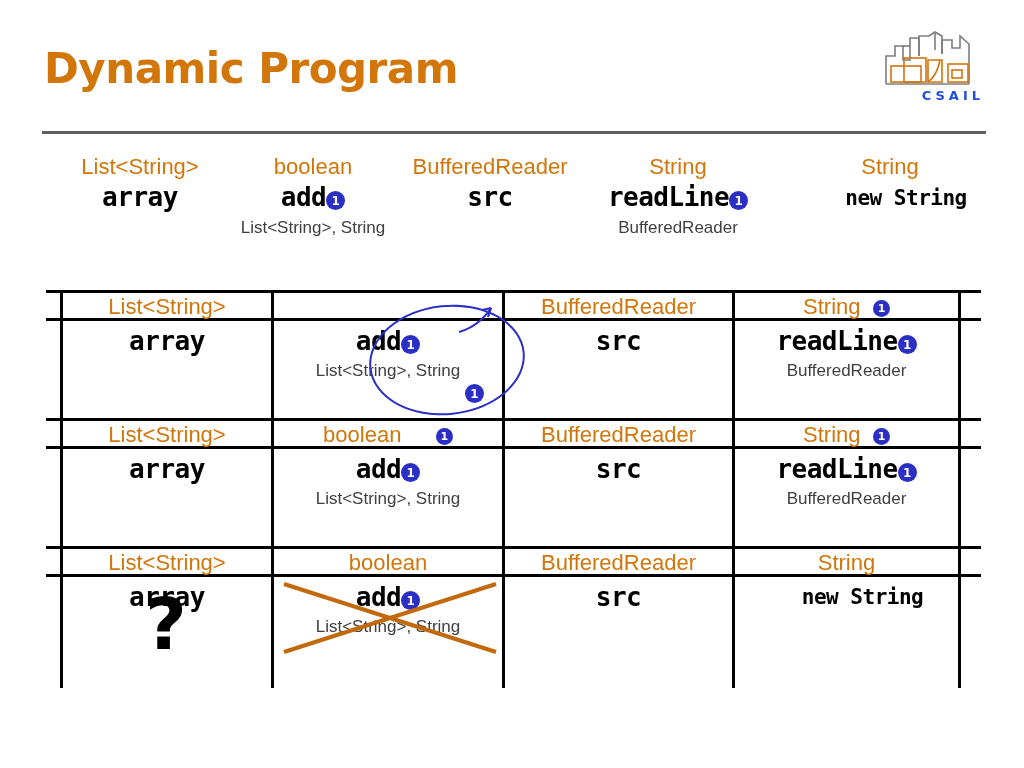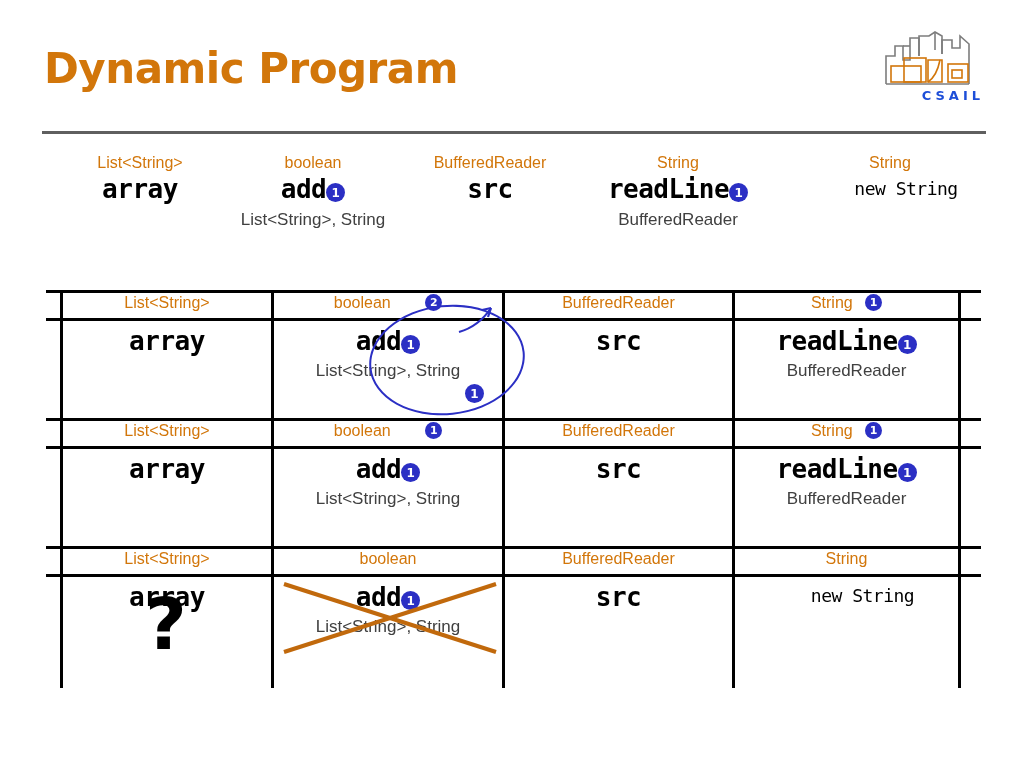--- a/index.html
+++ b/index.html
@@ -32,34 +32,34 @@
     position:absolute;left:0;top:62px;width:112px;
     text-align:right;
     font-size:13px;font-weight:bold;color:#1d4ed8;
     letter-spacing:4px;
     font-family:"DejaVu Sans", sans-serif;
   }
 
   
   .type-label{
     color:#D2760A;
-    font-size:16px;
+    font-size:22px;
     font-family:"Liberation Sans", sans-serif;
     white-space:nowrap;
   }
   .name{
     color:#000000;
     font-size:26px;
     font-weight:bold;
     font-family:"DejaVu Sans Mono", monospace;
     white-space:nowrap;
     letter-spacing:-0.5px;
     text-align:center;
   }
-  .name.regular{font-weight:normal;font-size:18px;margin-left:32px;}
+  .name.regular{font-weight:bold;font-size:21px;margin-left:32px;}
   .params{
     color:#404040;
     font-size:17px;
     font-family:"Liberation Sans", sans-serif;
     white-space:nowrap;
   }
 
   
   .badge{
     display:inline-flex;align-items:center;justify-content:center;
@@ -189,26 +189,20 @@
     <div class="vline" style="left:732px; top:0px; height:398px;"></div>
     <div class="vline" style="left:958px; top:0px; height:398px;"></div>
 
     <div class="cell" style="left:63px;top:4px;width:208px;">
       <span class="type-label t">List&lt;String&gt;</span>
     </div>
     <div class="cell" style="left:63px;top:33px;width:208px;">
       <span class="name n">array</span>
     </div>
 
-    <div class="cell" style="left:274px;top:4px;width:228px;">
-      <span class="t">
-        <span class="type-label">boolean</span>
-        <span class="badge sm" style="margin-left:30px;">2</span>
-      </span>
-    </div>
     <div class="cell" style="left:274px;top:33px;width:228px;">
       <span class="n">
         <span class="name">add</span><span class="badge">1</span>
       </span>
       <span class="params p">List&lt;String&gt;, String</span>
     </div>
 
     <div class="cell" style="left:505px;top:4px;width:227px;">
       <span class="type-label t">BufferedReader</span>
     </div>

